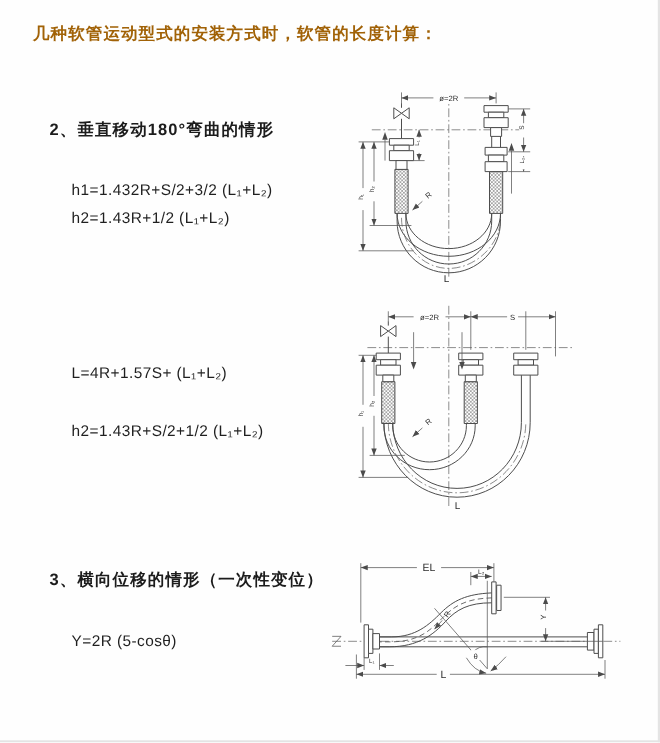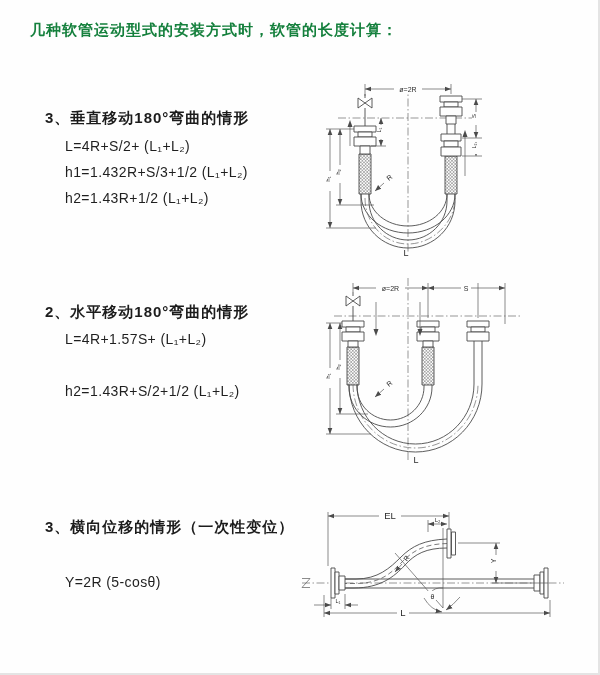--- a/index.html
+++ b/index.html
@@ -2,47 +2,45 @@
 <html><head>
 <meta charset="utf-8">
 <style>
   html,body{margin:0;padding:0;background:#fff;}
   .page{
     position:relative;width:600px;height:675px;background:#fefefe;
     font-family:"Liberation Sans","DejaVu Sans",sans-serif;color:#222;
     overflow:hidden;border-right:2px solid #e4e4e4;border-bottom:2px solid #e4e4e4;
     box-sizing:border-box;
   }
-  .title{position:absolute;left:30px;top:21px;font-size:15px;font-weight:700;letter-spacing:1px;color:#15803d;}
+  .title{position:absolute;left:30px;top:21px;font-size:15px;font-weight:700;letter-spacing:1px;color:#a16207;}
   .heading{position:absolute;font-size:15px;font-weight:700;letter-spacing:1px;color:#1c1c1c;}
   .formula{position:absolute;font-size:14px;font-weight:500;letter-spacing:.4px;color:#1f1f1f;}
   svg.diag{position:absolute;}
   svg.diag *{vector-effect:non-scaling-stroke;}
   .ln{stroke:#4b4b4b;stroke-width:.9;fill:none;}
   .thin{stroke:#5a5a5a;stroke-width:.7;fill:none;}
   .cl{stroke:#6a6a6a;stroke-width:.7;fill:none;stroke-dasharray:8 2.5 1.5 2.5;}
   .dsh{stroke:#5a5a5a;stroke-width:.8;fill:none;stroke-dasharray:5 3;}
   .fit{fill:#fefefe;stroke:#4b4b4b;stroke-width:.9;}
   .wbg{fill:#fefefe;stroke:none;}
   .lbl{fill:#2b2b2b;font-family:"Liberation Sans","DejaVu Sans",sans-serif;}
   .arrow{fill:#4b4b4b;stroke:none;}
 </style>
 </head>
 <body>
 
 <div class="page">
 
   <div class="title">几种软管运动型式的安装方式时，软管的长度计算：</div>
 
-  <div class="heading" style="left:45px;top:109px">3、垂直移动180°弯曲的情形</div>
-  <div class="formula" style="left:65px;top:138px">L=4R+S/2+ (L₁+L₂)</div>
-  <div class="formula" style="left:65px;top:164px">h1=1.432R+S/3+1/2 (L₁+L₂)</div>
+  <div class="heading" style="left:45px;top:109px">2、垂直移动180°弯曲的情形</div>
+  <div class="formula" style="left:65px;top:164px">h1=1.432R+S/2+3/2 (L₁+L₂)</div>
   <div class="formula" style="left:65px;top:190px">h2=1.43R+1/2 (L₁+L₂)</div>
 
-  <div class="heading" style="left:45px;top:303px">2、水平移动180°弯曲的情形</div>
   <div class="formula" style="left:65px;top:331px">L=4R+1.57S+ (L₁+L₂)</div>
   <div class="formula" style="left:65px;top:383px">h2=1.43R+S/2+1/2 (L₁+L₂)</div>
 
   <div class="heading" style="left:45px;top:518px">3、横向位移的情形（一次性变位）</div>
   <div class="formula" style="left:65px;top:574px">Y=2R (5-cosθ)</div>
 
   <svg class="diag" style="left:316px;top:76px" width="275" height="182" viewBox="0 0 275 182">
     <defs>
       <pattern id="braid1" width="3.2" height="3.2" patternUnits="userSpaceOnUse">
         <path d="M0,3.2 L3.2,0 M0,0 L3.2,3.2" stroke="#6f6f6f" stroke-width=".5"></path>

